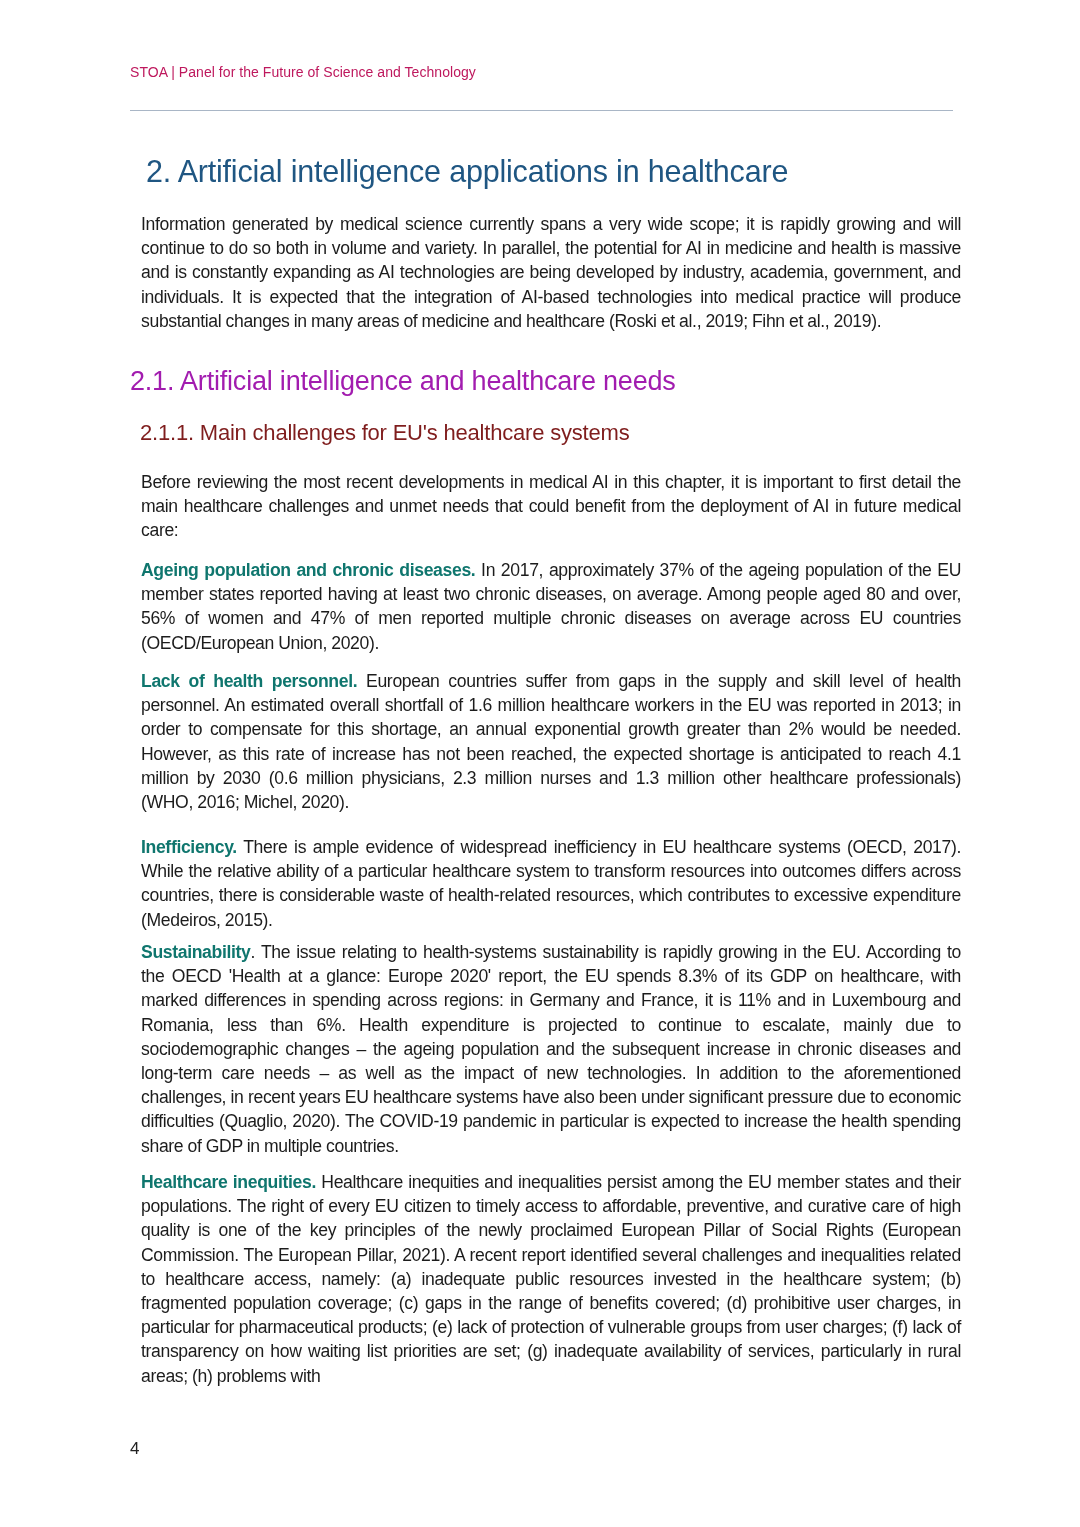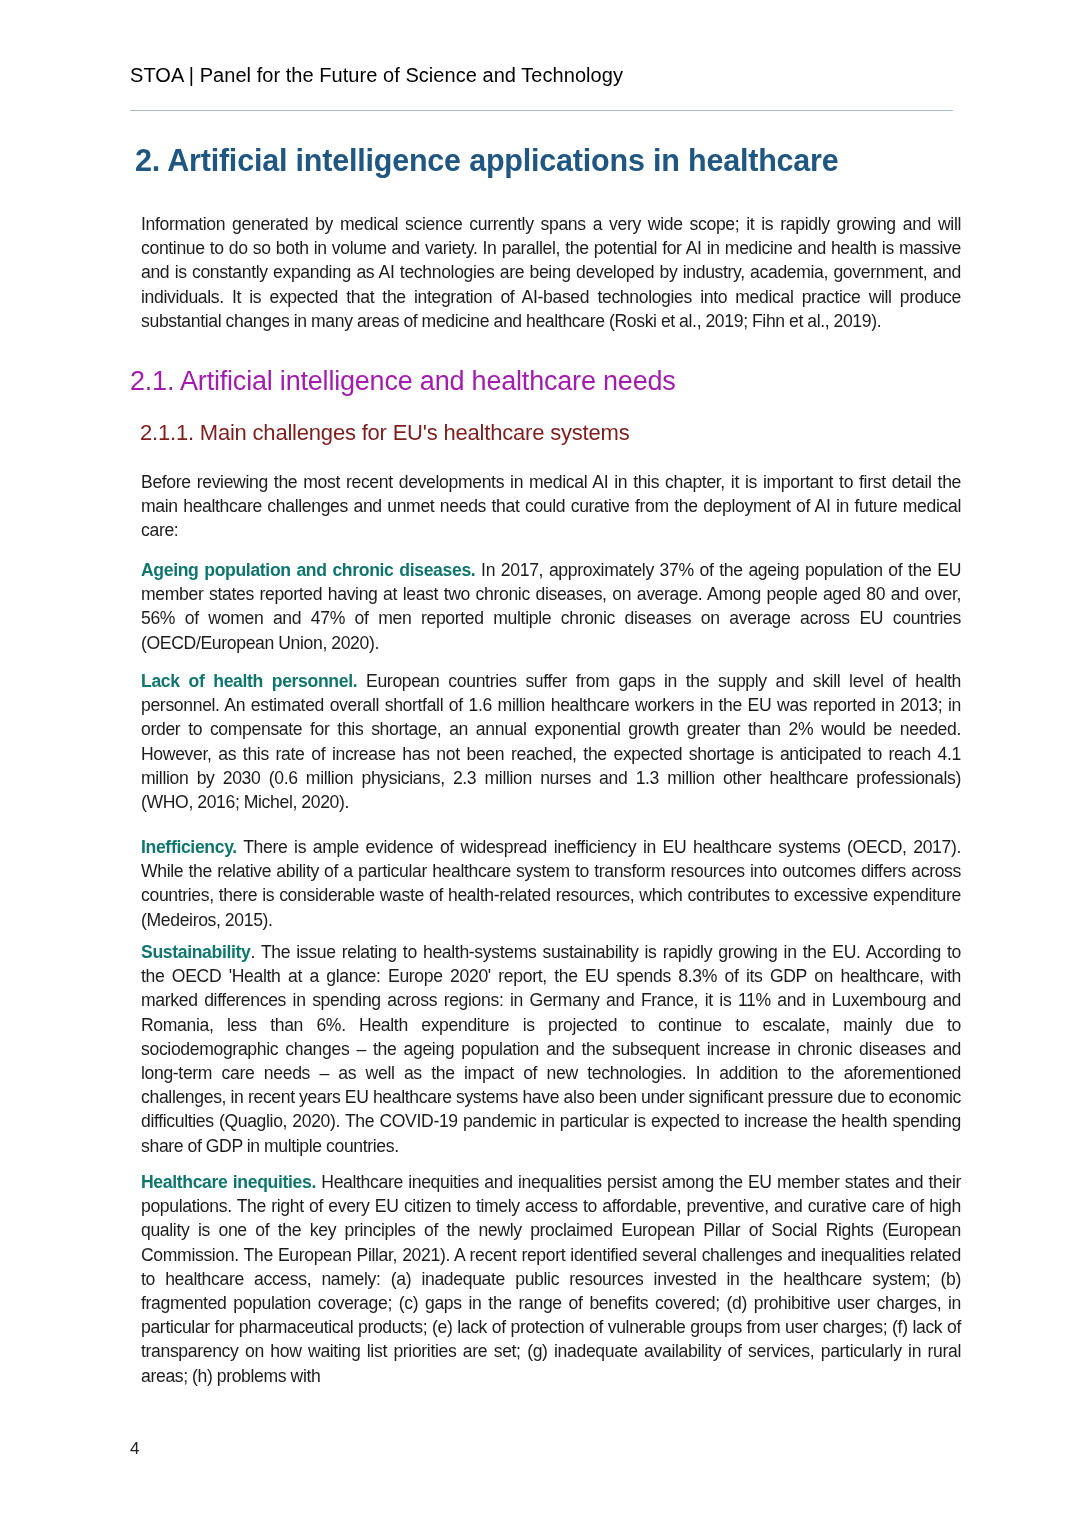--- a/index.html
+++ b/index.html
@@ -18,40 +18,40 @@
   .page {
     position: absolute;
     left: 130px;
     top: 0;
     width: 820px;
   }
   .running-header {
     position: absolute;
     top: 64px;
     left: 0;
-    font-size: 20px;
-    color: #000000;
+    font-size: 14px;
+    color: #be185d;
     letter-spacing: 0.05px;
     white-space: nowrap;
   }
   .header-rule {
     position: absolute;
     top: 110px;
     left: 0;
     width: 823px;
     height: 0;
     border-top: 1.5px solid #a9b6c6;
   }
   .h1 {
     position: absolute;
     top: 138px;
     left: 0;
-    margin: 5px;
+    margin: 16px;
     font-size: 30.5px;
-    font-weight: bold;
+    font-weight: normal;
     color: #1f5682;
     white-space: nowrap;
     letter-spacing: -0.2px;
   }
   .body-text {
     position: absolute;
     left: 0;
     width: 820px;
     margin: 11px;
     font-size: 17.6px;
@@ -104,21 +104,21 @@
   <div class="header-rule"></div>
 
   <h1 class="h1">2. Artificial intelligence applications in healthcare</h1>
 
   <p class="body-text" style="top:201px;">Information generated by medical science currently spans a very wide scope; it is rapidly growing and will continue to do so both in volume and variety. In parallel, the potential for AI in medicine and health is massive and is constantly expanding as AI technologies are being developed by industry, academia, government, and individuals. It is expected that the integration of AI-based technologies into medical practice will produce substantial changes in many areas of medicine and healthcare (Roski et al., 2019; Fihn et al., 2019).</p>
 
   <h2 class="h2">2.1. Artificial intelligence and healthcare needs</h2>
 
   <h3 class="h3">2.1.1. Main challenges for EU's healthcare systems</h3>
 
-  <p class="body-text" style="top:459px;">Before reviewing the most recent developments in medical AI in this chapter, it is important to first detail the main healthcare challenges and unmet needs that could curative from the deployment of AI in future medical care:</p>
+  <p class="body-text" style="top:459px;">Before reviewing the most recent developments in medical AI in this chapter, it is important to first detail the main healthcare challenges and unmet needs that could benefit from the deployment of AI in future medical care:</p>
 
   <p class="body-text" style="top:547px;">
     <b>Ageing population and chronic diseases.</b><span> In 2017, approximately 37% of the ageing population of the EU member states reported having at least two chronic diseases, on average. Among people aged 80 and over, 56% of women and 47% of men reported multiple chronic diseases on average across EU countries (OECD/European Union, 2020).</span>
   </p>
 
   <p class="body-text" style="top:658px;">
     <b>Lack of health personnel.</b><span> European countries suffer from gaps in the supply and skill level of health personnel. An estimated overall shortfall of 1.6 million healthcare workers in the EU was reported in 2013; in order to compensate for this shortage, an annual exponential growth greater than 2% would be needed. However, as this rate of increase has not been reached, the expected shortage is anticipated to reach 4.1 million by 2030 (0.6 million physicians, 2.3 million nurses and 1.3 million other healthcare professionals) (WHO, 2016; Michel, 2020).</span>
   </p>
 
   <p class="body-text" style="top:824px;">

